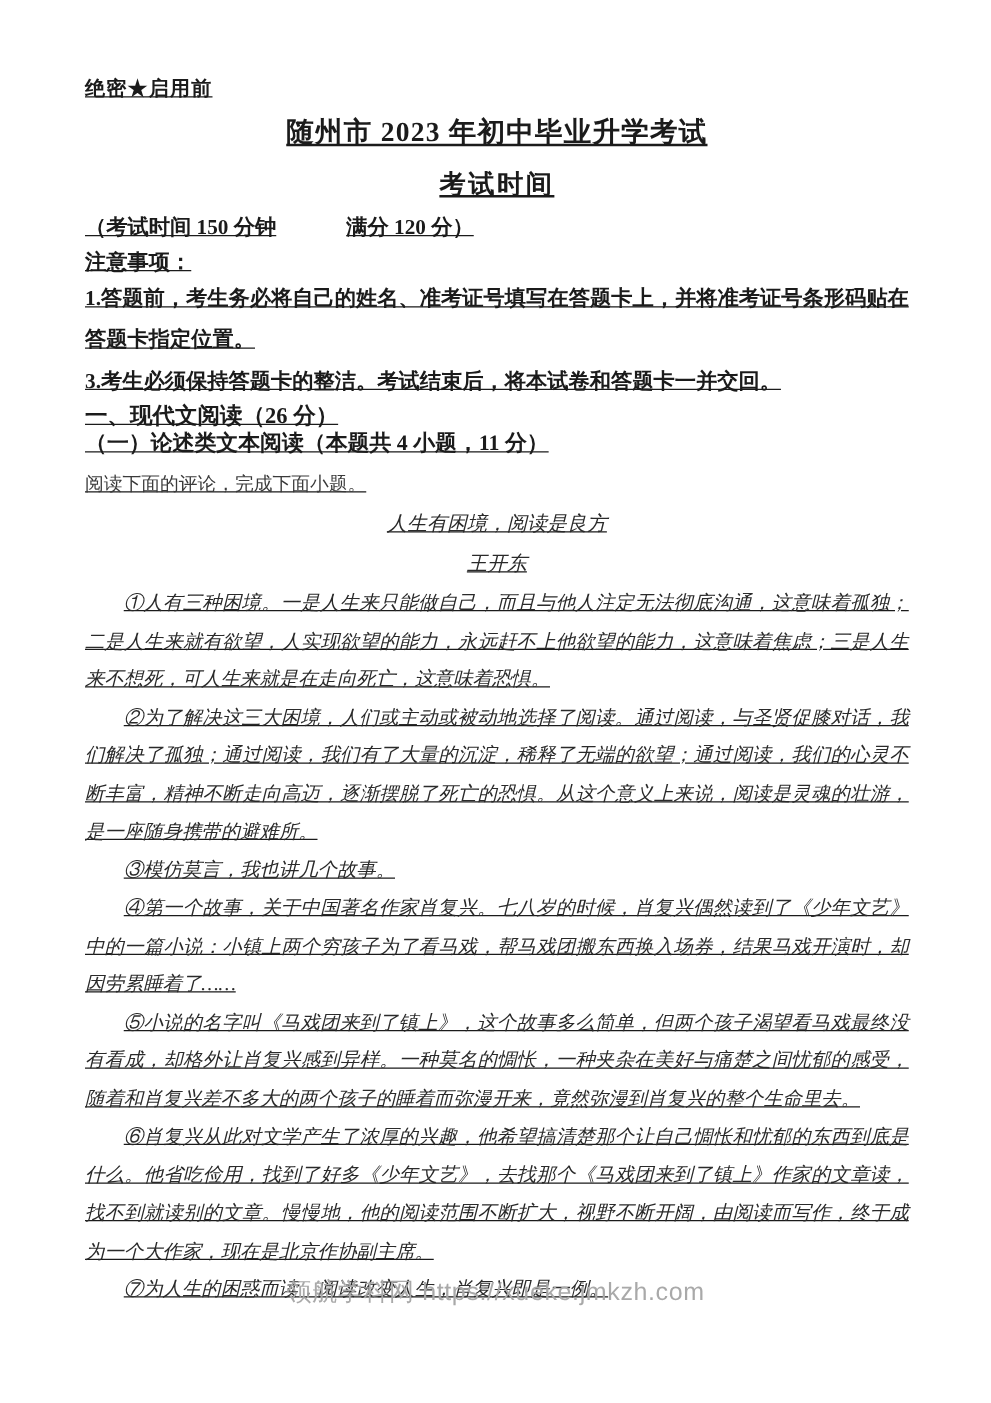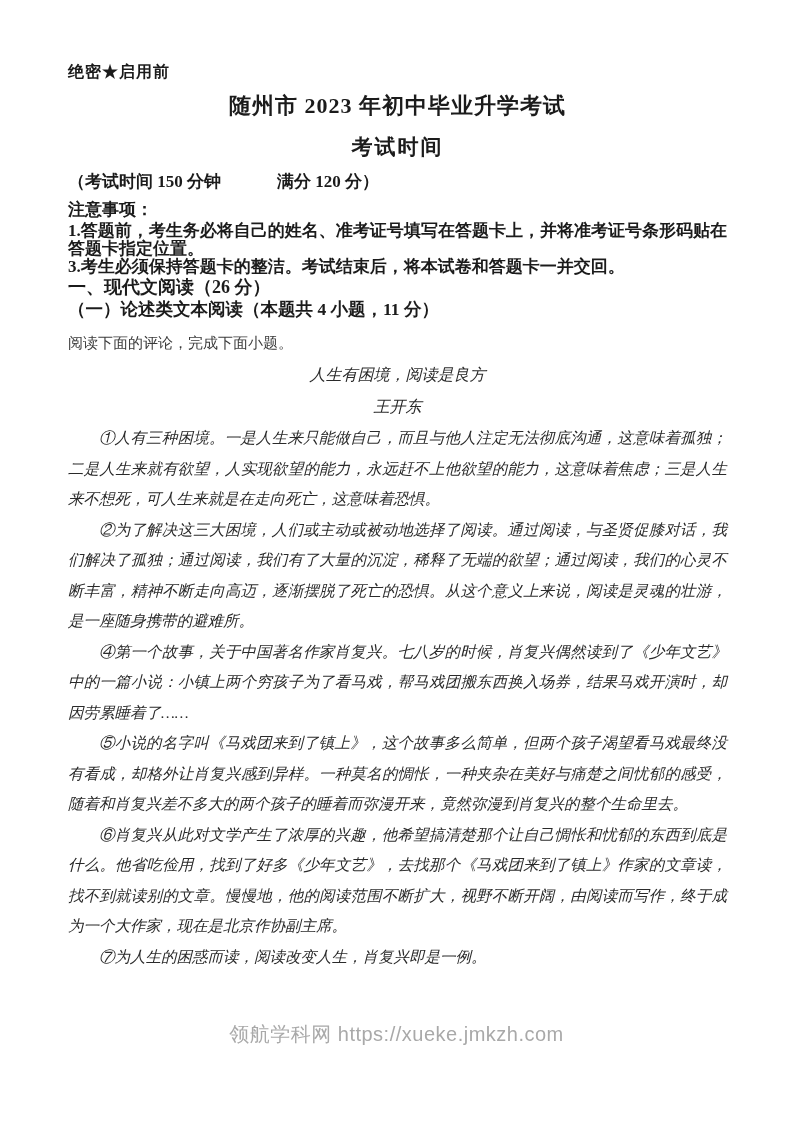--- a/index.html
+++ b/index.html
@@ -11,20 +11,21 @@
     position: relative;
     width: 793px;
     height: 1122px;
     margin: 0 auto;
     box-sizing: border-box;
     padding: 62px 66px 0 68px;
     background: #ffffff;
     font-family: "Liberation Serif", serif;
     color: #1b1b1b;
     overflow: hidden;
+    text-decoration: underline;
   }
   .classification {
     font-size: 16px;
     line-height: 19px;
     font-weight: 700;
     letter-spacing: 1px;
   }
   .title {
     margin: 12px 0 0 0;
     font-size: 22px;
@@ -53,21 +54,21 @@
   }
   .notice-heading {
     margin-top: 5px;
     font-size: 17px;
     line-height: 24px;
     font-weight: 700;
   }
   .notice-item {
     margin: 0;
     font-size: 17px;
-    line-height: 18px;
+    line-height: 33px;
     font-weight: 700;
     text-align: justify;
   }
   .section-heading {
     margin: 0;
     font-size: 18px;
     line-height: 22px;
     font-weight: 700;
   }
   .subsection-heading {
@@ -149,20 +150,21 @@
 
   <div class="instruction">阅读下面的评论，完成下面小题。</div>
 
   <div class="article-title">人生有困境，阅读是良方</div>
 
   <div class="article-author">王开东</div>
 
   <div class="article-body">
     <p>①人有三种困境。一是人生来只能做自己，而且与他人注定无法彻底沟通，这意味着孤独；二是人生来就有欲望，人实现欲望的能力，永远赶不上他欲望的能力，这意味着焦虑；三是人生来不想死，可人生来就是在走向死亡，这意味着恐惧。</p>
     <p>②为了解决这三大困境，人们或主动或被动地选择了阅读。通过阅读，与圣贤促膝对话，我们解决了孤独；通过阅读，我们有了大量的沉淀，稀释了无端的欲望；通过阅读，我们的心灵不断丰富，精神不断走向高迈，逐渐摆脱了死亡的恐惧。从这个意义上来说，阅读是灵魂的壮游，是一座随身携带的避难所。</p>
+    <p>③模仿莫言，我也讲几个故事。</p>
     <p>④第一个故事，关于中国著名作家肖复兴。七八岁的时候，肖复兴偶然读到了《少年文艺》中的一篇小说：小镇上两个穷孩子为了看马戏，帮马戏团搬东西换入场券，结果马戏开演时，却因劳累睡着了……</p>
     <p>⑤小说的名字叫《马戏团来到了镇上》，这个故事多么简单，但两个孩子渴望看马戏最终没有看成，却格外让肖复兴感到异样。一种莫名的惆怅，一种夹杂在美好与痛楚之间忧郁的感受，随着和肖复兴差不多大的两个孩子的睡着而弥漫开来，竟然弥漫到肖复兴的整个生命里去。</p>
     <p>⑥肖复兴从此对文学产生了浓厚的兴趣，他希望搞清楚那个让自己惆怅和忧郁的东西到底是什么。他省吃俭用，找到了好多《少年文艺》，去找那个《马戏团来到了镇上》作家的文章读，找不到就读别的文章。慢慢地，他的阅读范围不断扩大，视野不断开阔，由阅读而写作，终于成为一个大作家，现在是北京作协副主席。</p>
     <p>⑦为人生的困惑而读，阅读改变人生，肖复兴即是一例。</p>
   </div>
 
   <div class="footer" style="color: rgb(169, 169, 169);">领航学科网 https://xueke.jmkzh.com</div>
 
 </div>
 

